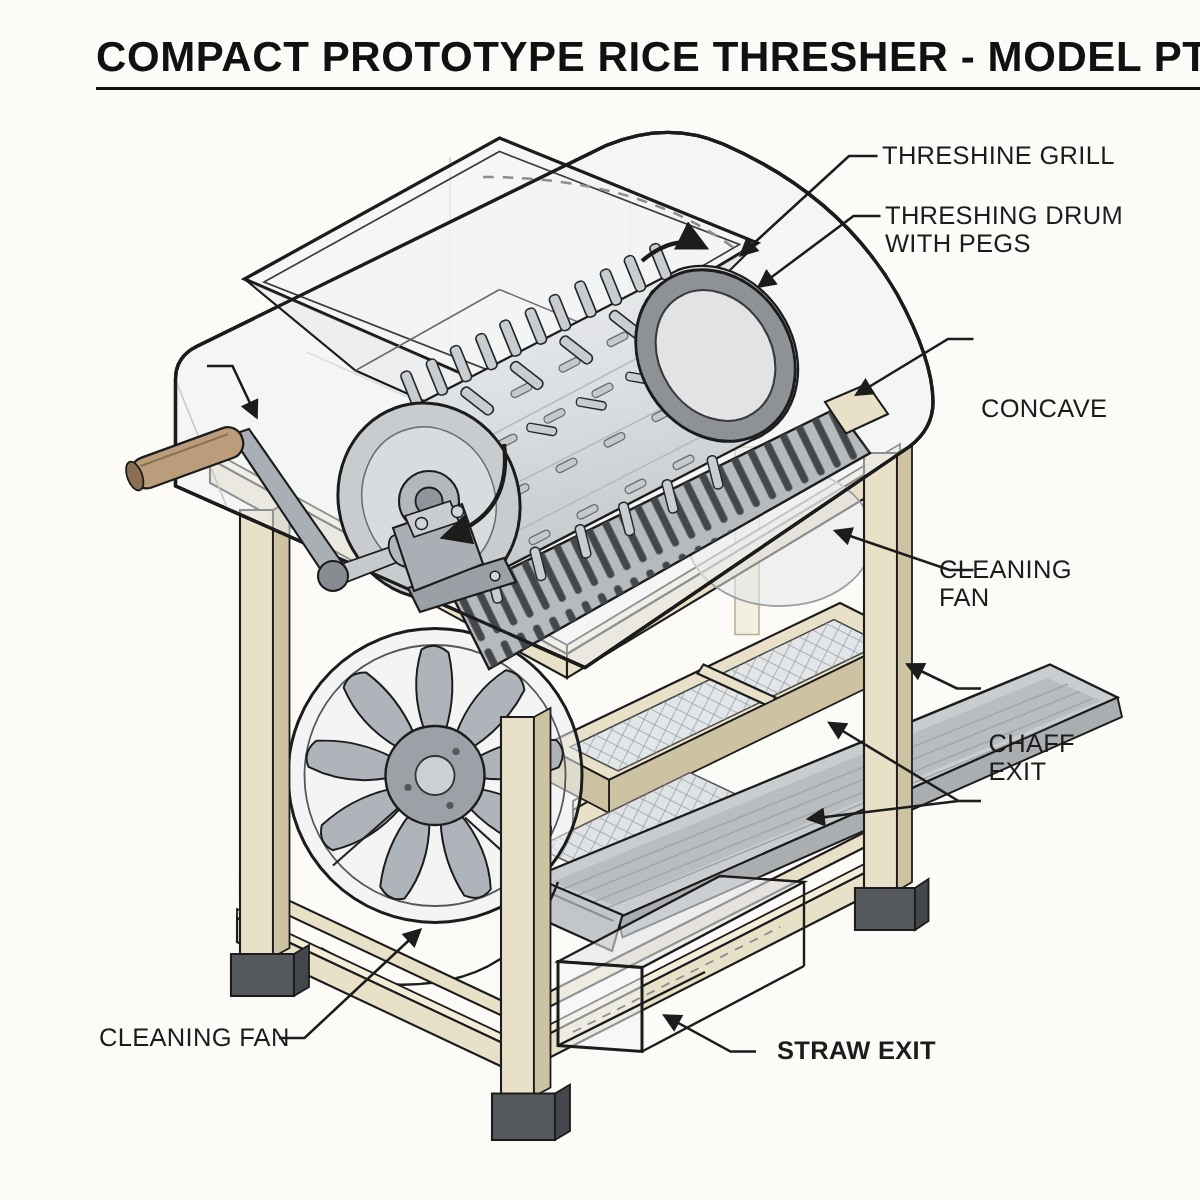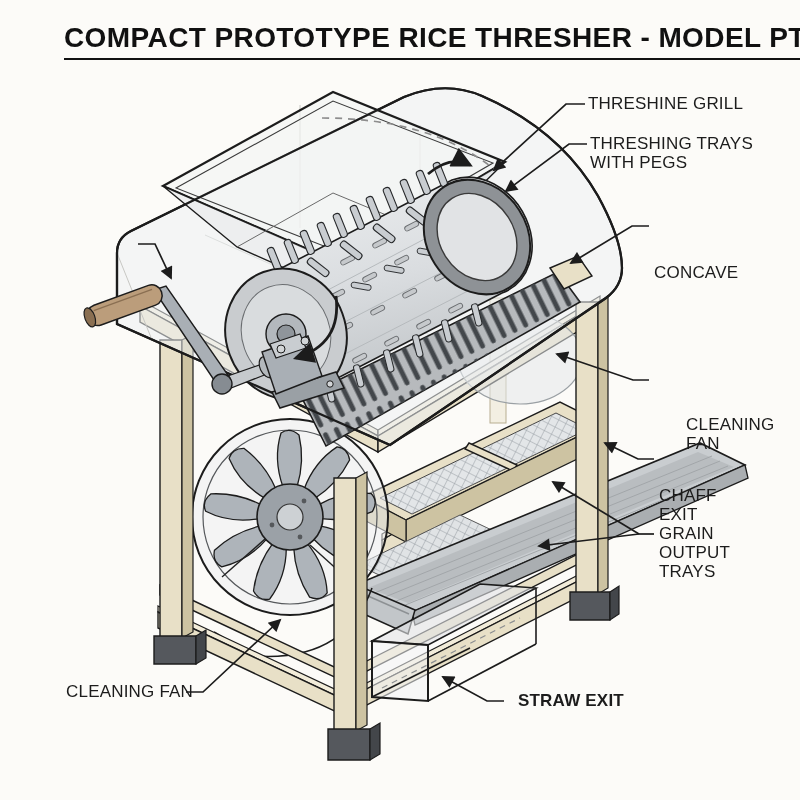--- a/index.html
+++ b/index.html
@@ -301,26 +301,23 @@
     <line class="lead" x1="639" y1="534" x2="553" y2="482" marker-end="url(#arr)"></line>
     <line class="lead" x1="639" y1="534" x2="539" y2="546" marker-end="url(#arr)"></line>
     <polyline class="lead" points="138,244 155,244 171,278" marker-end="url(#arr)"></polyline>
     <polyline class="lead" points="186,692 203,692 280,620" marker-end="url(#arr)"></polyline>
     <polyline class="lead" points="504,701 487,701 443,677" marker-end="url(#arr)"></polyline>
   </g>
 </svg>
 
 <div class="title">COMPACT PROTOTYPE RICE THRESHER - MODEL PT-1</div>
 <div class="lbl" style="left:588px;top:94px;text-align:center;">THRESHINE GRILL</div>
-<div class="lbl" style="left:590px;top:134px;">THRESHING TRAYS
+<div class="lbl" style="left:590px;top:134px;">THRESHING DRUM
 WITH PEGS</div>
 <div class="lbl" style="left:654px;top:216px;margin-top:47px;">CONCAVE</div>
-<div class="lbl" style="left:686px;top:370px;margin-top:45px;">CLEANING
+<div class="lbl" style="left:626px;top:370px;">CLEANING
 FAN</div>
 <div class="lbl" style="left:659px;top:449px;margin-top:37px;">CHAFF
 EXIT</div>
-<div class="lbl" style="left:659px;top:524px;">GRAIN
-OUTPUT
-TRAYS</div>
 <div class="lbl" style="left:66px;top:682px;">CLEANING FAN</div>
 <div class="lbl" style="left:518px;top:691px;font-weight:bold;">STRAW EXIT</div>
 
 </div>
 
 </body></html>

